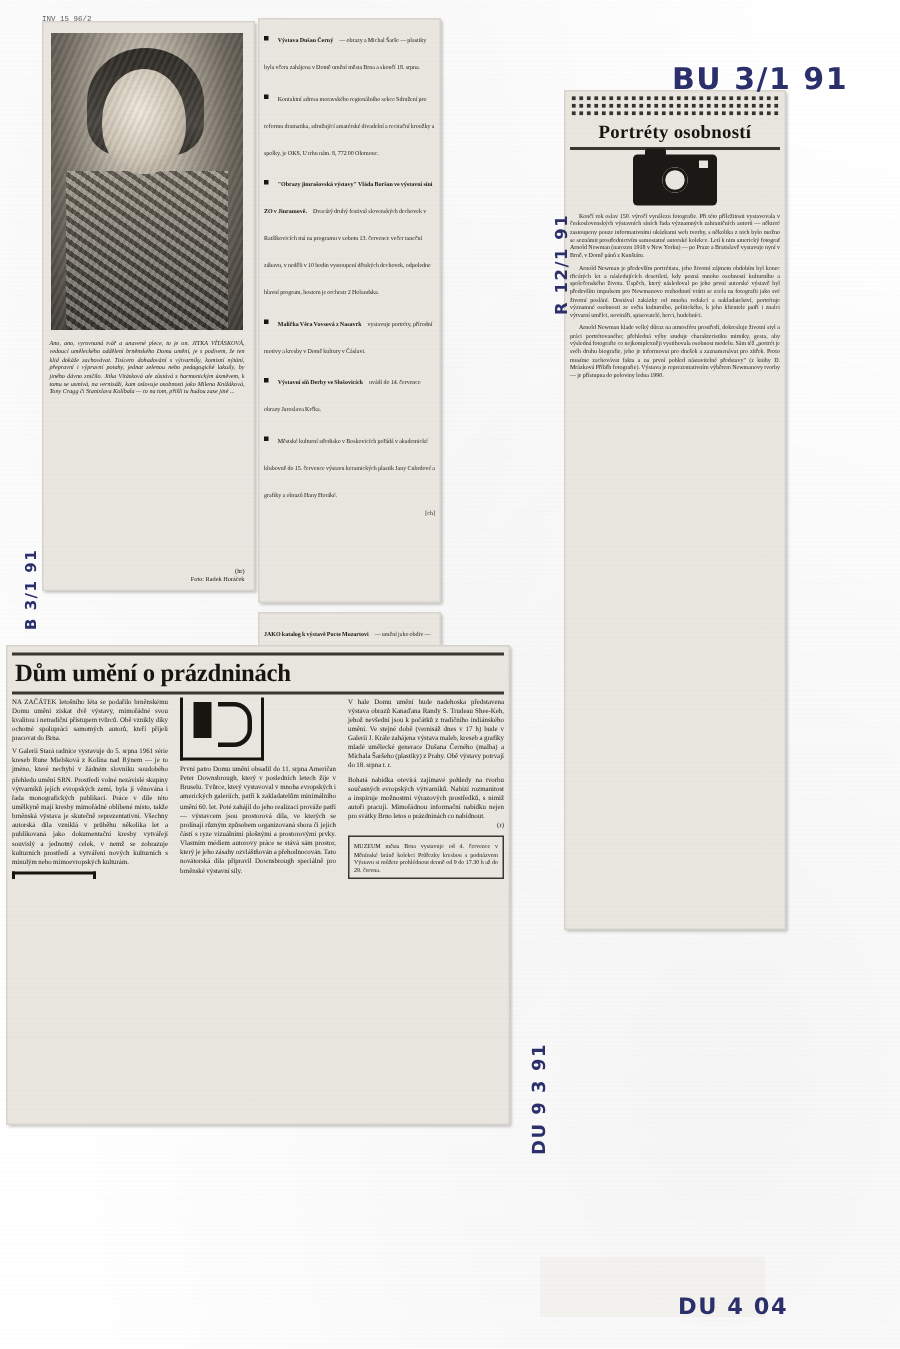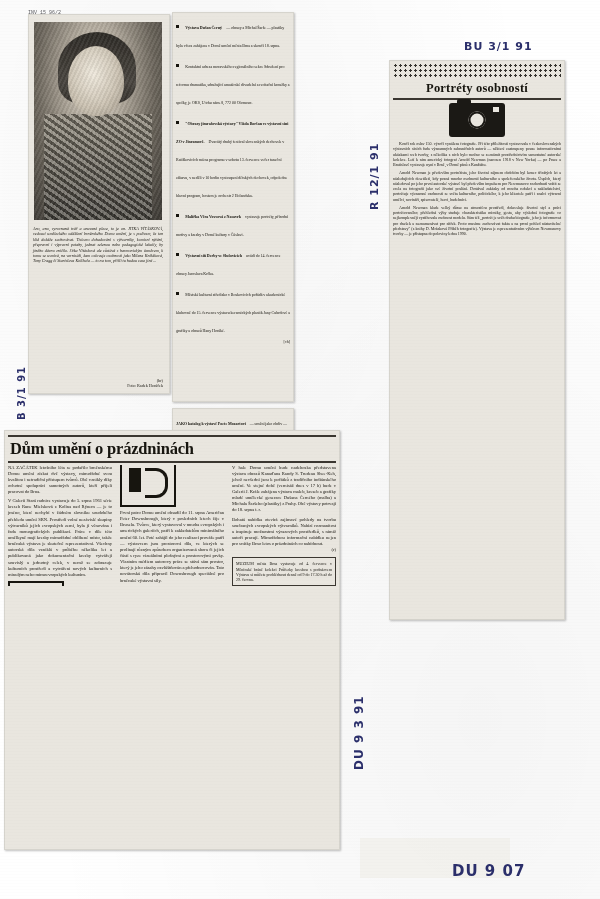--- a/index.html
+++ b/index.html
@@ -126,21 +126,21 @@
   #clip-briefs .brief { margin-bottom: 3px; }
   .sq { display:inline-block; width:3.2px; height:3.2px; background:#17150f; margin-right:2px; vertical-align: 1px;}
 
   
   #clip-jako { left: 172px; top: 408px; width: 122px; height: 78px; }
 
   
   #clip-vevek { left: 172px; top: 492px; width: 122px; height: 26px; }
 
   
-  #clip-portrety { left: 376px; top: 60px; width: 176px; height: 560px; margin-left: 13px; }
+  #clip-portrety { left: 376px; top: 60px; width: 148px; height: 560px; }
   #portrety-head {
     font-size: 12.5px; font-weight: bold; text-align: center; letter-spacing: .2px;
     font-family: "Liberation Serif", serif;
   }
   #camera-icon {
     position: relative; width: 56px; height: 34px; margin: 3px auto 4px auto;
     background: #1b1915;
     border-radius: 3px;
   }
   #camera-icon .lens {
@@ -156,21 +156,21 @@
     position: absolute; right: 6px; top: 4px; width: 6px; height: 5px; background: #e9e6df;
   }
   #halftone {
     height: 16px; margin: 0 0 2px 0;
     background-image: radial-gradient(#14120e 38%, rgba(0,0,0,0) 40%);
     background-size: 5px 5px;
     opacity: .85;
   }
 
   
-  #clip-dum { left: 4px; top: 430px; width: 336px; height: 420px; }
+  #clip-dum { left: 4px; top: 430px; width: 336px; height: 320px; }
   #dum-title {
     font-size: 16.5px; font-weight: bold; letter-spacing: -0.2px;
     font-family: "Liberation Serif", serif;
     line-height: 1;
     padding: 2px 2px 1px 2px;
   }
   #dum-cols { column-count: 3; column-gap: 8px; }
   #logo-box {
     width: 52px; height: 44px; background: #e9e6df; border: 2.5px solid #17150f;
     margin: 3px 0 3px 0; position: relative;
@@ -297,23 +297,23 @@
         <div class="body-text s5" style="margin-top:3px;">Bohatá nabídka otevírá zajímavé pohledy na tvorbu současných evropských výtvarníků. Nabízí rozmanitost a inspiruje možnostmi výrazových prostředků, s nimiž autoři pracují. Mimořádnou informační nabídku nejen pro svátky Brno letos o prázdninách co nabídnout.</div>
         <div class="body-text s5" style="text-align:right;">(r)</div>
         <div id="museum-box">MUZEUM města Brna vystavuje od 4. července v Měnínské bráně kolekci Průřezky kresbou s podnázvem Výstavu si můžete prohlédnout denně od 9 do 17.30 h až do 29. června.</div>
       </div>
     </div>
   </div>
 
   <div class="clip" id="clip-faint"></div>
 
 
-  <div class="hand" style="left:464px; top:40px; font-size:11px;">BU 3/1 91</div>
+  <div class="hand" style="left:448px; top:40px; font-size:20px;">BU 3/1 91</div>
 
   <div class="hand rot90" style="left:368px; top:210px; font-size:11px;">R 12/1 91</div>
 
   <div class="hand rot90" style="left:16px; top:420px; font-size:10px;">B 3/1 91</div>
 
   <div class="hand rot90" style="left:352px; top:770px; font-size:12px;">DU 9 3 91</div>
 
-  <div class="hand" style="left:452px; top:862px; font-size:15px;">DU 9 07</div>
+  <div class="hand" style="left:452px; top:862px; font-size:15px;">DU 4 04</div>
 
 </div>
 
 </body></html>

